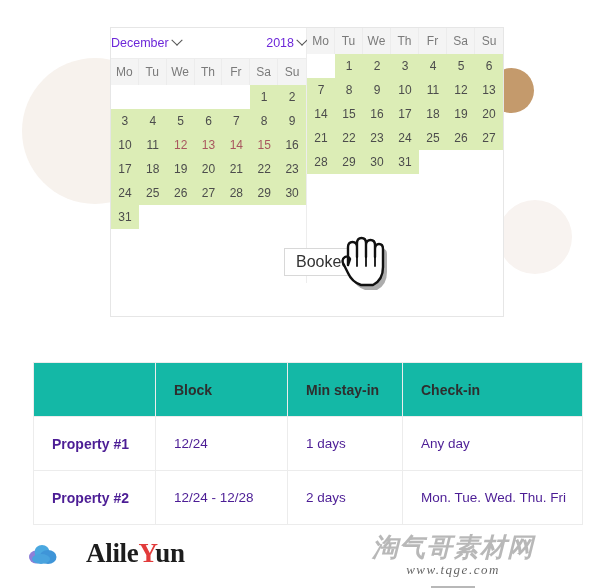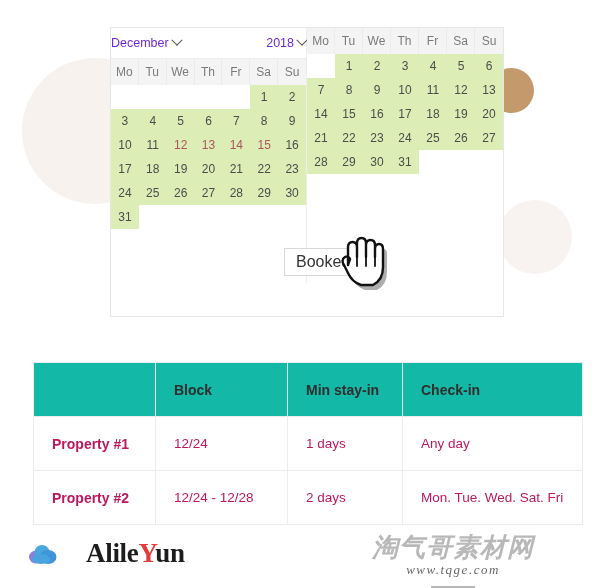--- a/index.html
+++ b/index.html
@@ -180,21 +180,21 @@
     border-collapse: collapse;
     z-index: 2;
     table-layout: fixed;
   }
   #prop-table th, #prop-table td {
     border: 1px solid #ececec;
     padding: 0 18px;
     height: 54px;
     text-align: left;
     font-size: 13.5px;
-    color: #be185d;
+    color: #4c1d95;
     font-weight: normal;
     box-sizing: border-box;
     overflow: hidden;
     white-space: nowrap;
   }
   #prop-table thead th {
     background: #14b8a6;
     font-weight: bold;
     font-size: 14px;
     color: #2e2e2e;
@@ -427,21 +427,21 @@
       <tr>
         <td>Property #1</td>
         <td>12/24</td>
         <td>1 days</td>
         <td>Any day</td>
       </tr>
       <tr>
         <td>Property #2</td>
         <td>12/24 - 12/28</td>
         <td>2 days</td>
-        <td>Mon. Tue. Wed. Sat. Fri</td>
+        <td>Mon. Tue. Wed. Thu. Fri</td>
       </tr>
     </tbody>
 </table>
 
 <div id="footer-logo">
   <svg width="30" height="22" viewBox="0 0 30 22">
     <ellipse cx="8" cy="14" rx="7" ry="6.5" fill="#8e7fd8"></ellipse>
     <ellipse cx="14" cy="9" rx="7.5" ry="7" fill="#4aa8e0"></ellipse>
     <ellipse cx="20" cy="14" rx="8.5" ry="7" fill="#3f95d8"></ellipse>
     <ellipse cx="13" cy="16" rx="9" ry="5" fill="#49a3de"></ellipse>

